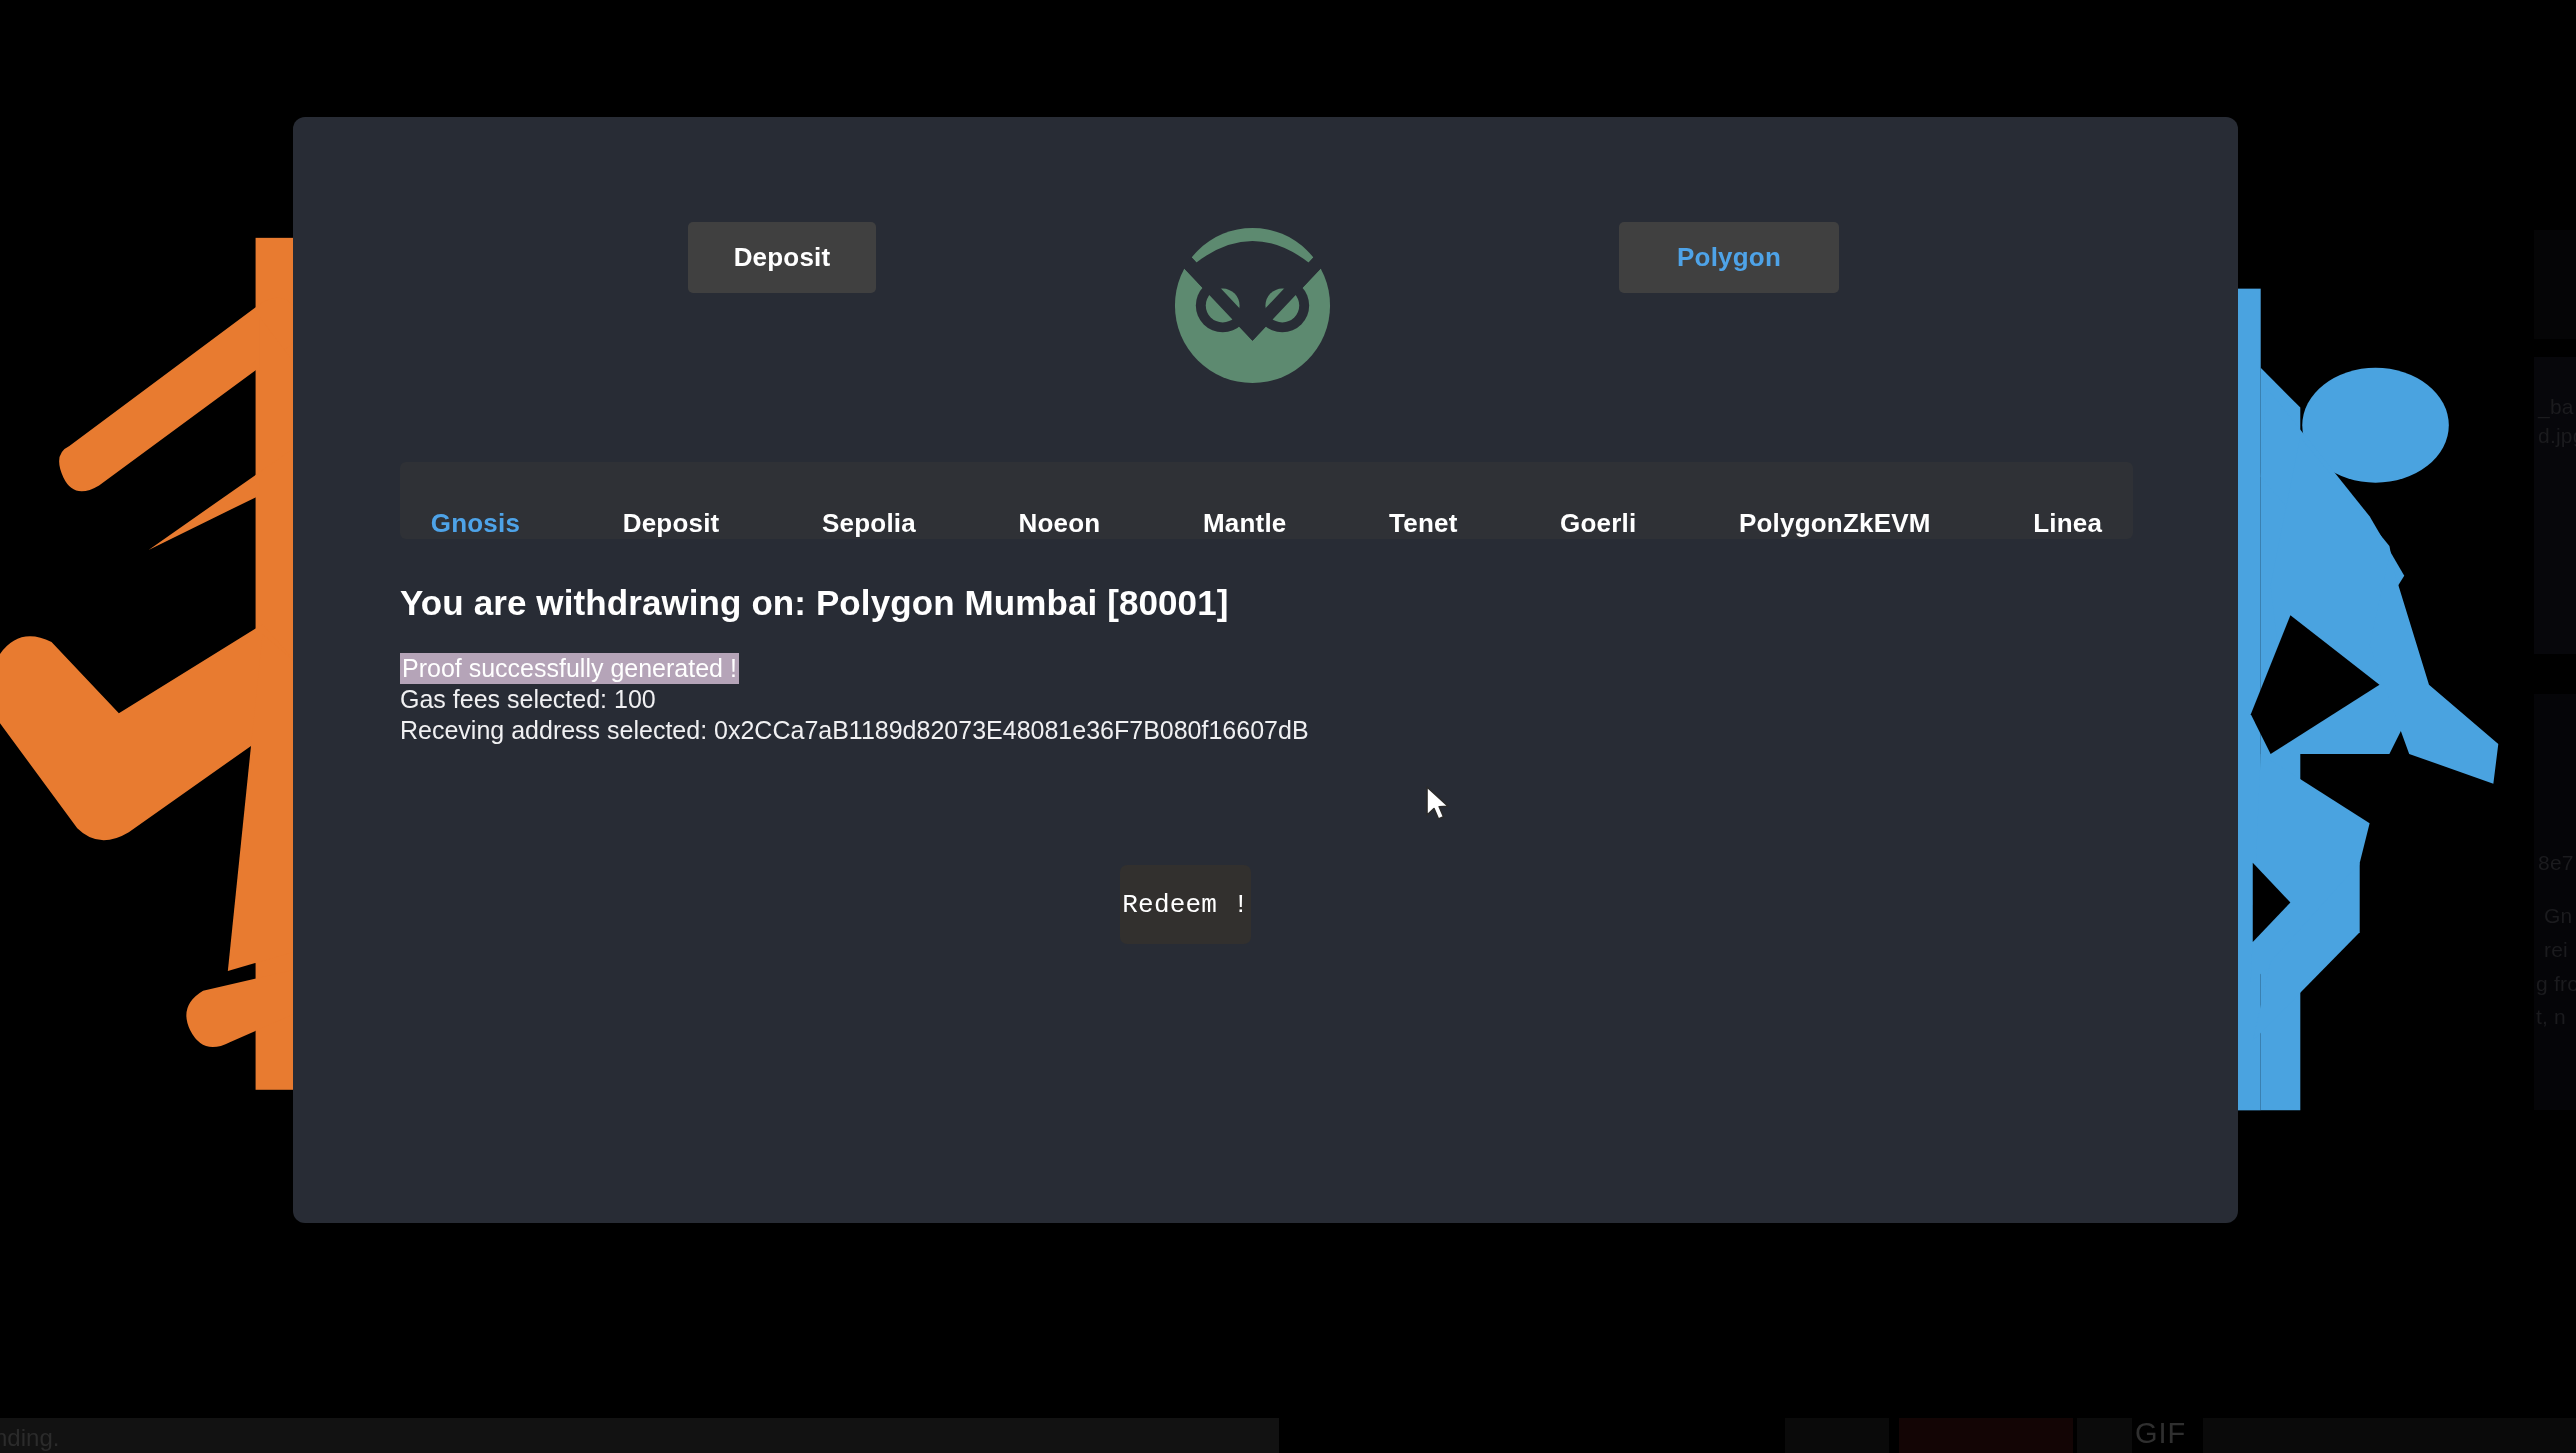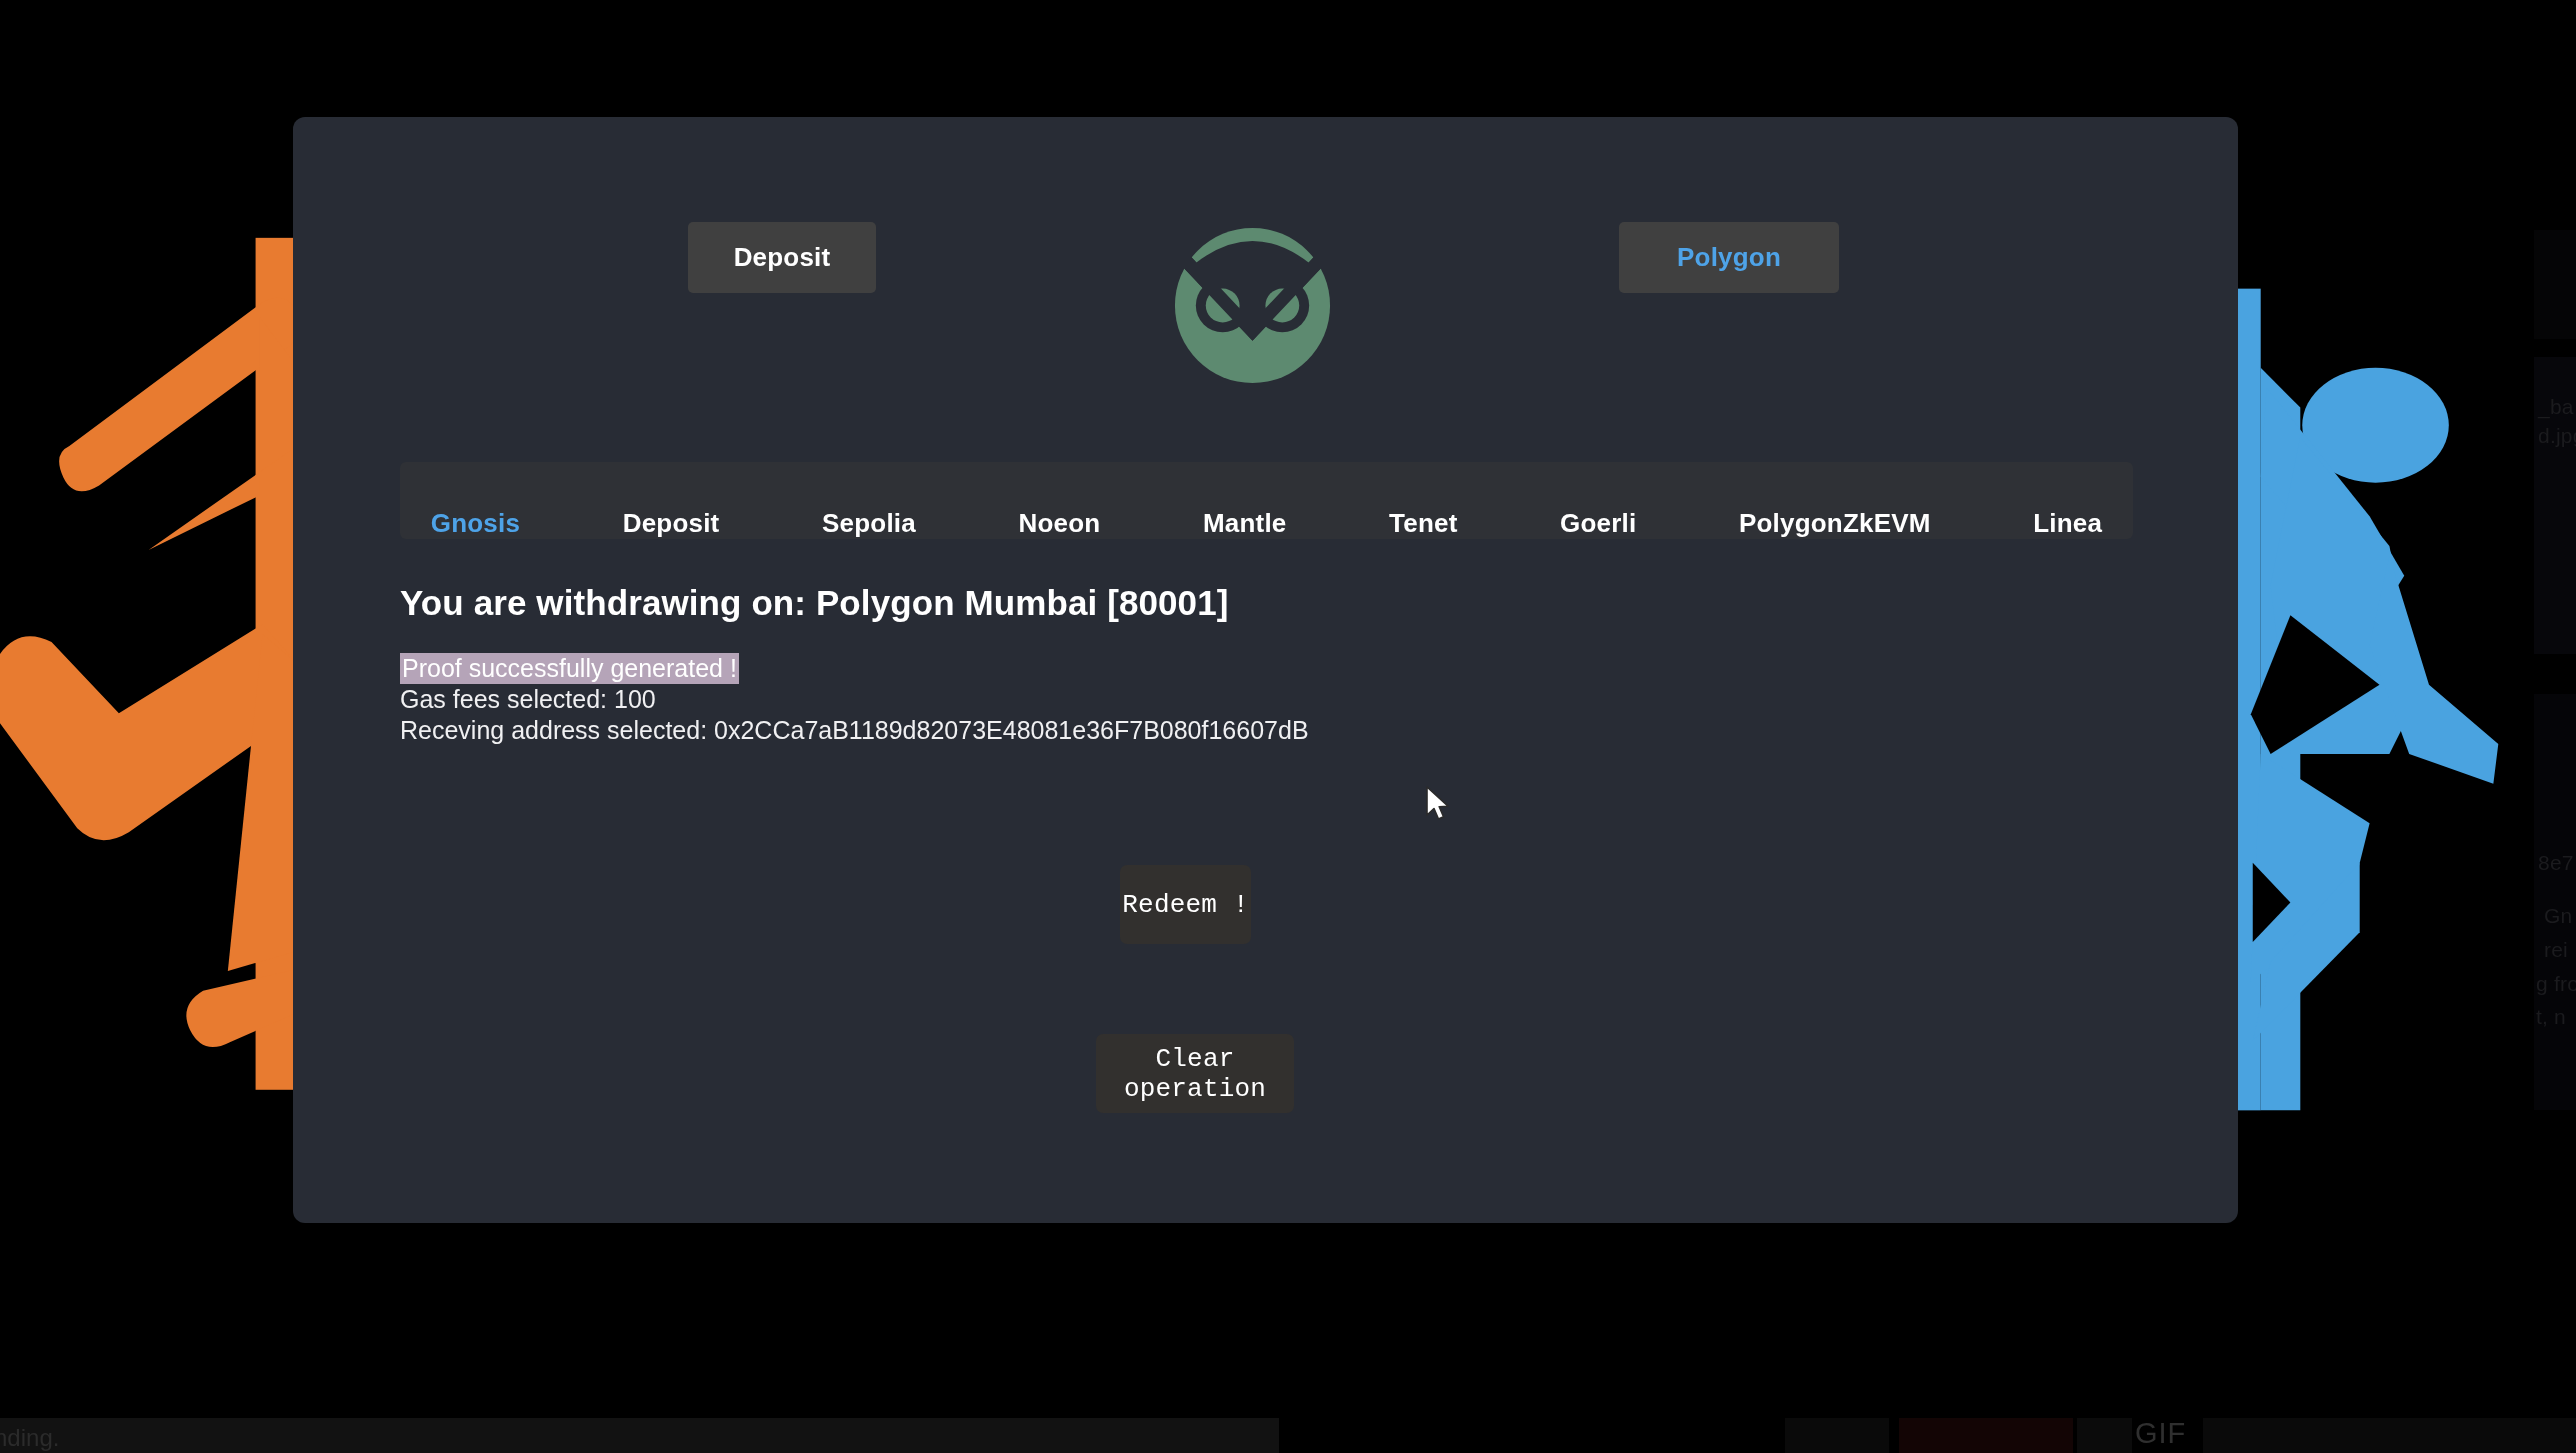--- a/index.html
+++ b/index.html
@@ -322,21 +322,20 @@
         <span id="proof-status">Proof successfully generated !</span>
       </div>
 
       <div class="status-line">Gas fees selected: 100</div>
 
       <div class="status-line">Receving address selected: 0x2CCa7aB1189d82073E48081e36F7B080f16607dB</div>
     </div>
 
     <button class="action-btn" id="redeem-button">Redeem !</button>
 
-    <button class="action-btn" id="clear-button">Clear operation</button>
   </div>
 
   <div id="bottom-strip-right"></div>
   <div id="bottom-strip">
     <div id="bottom-cut-word">nding.</div>
   </div>
   <div class="strip-chip" id="strip-chip-a"></div>
   <div class="strip-chip" id="strip-chip-b"></div>
   <div class="strip-chip" id="strip-chip-c"></div>
   <div class="strip-chip" id="strip-chip-d"></div>

